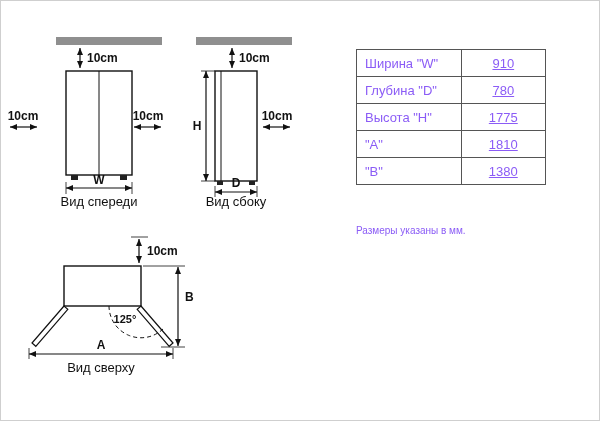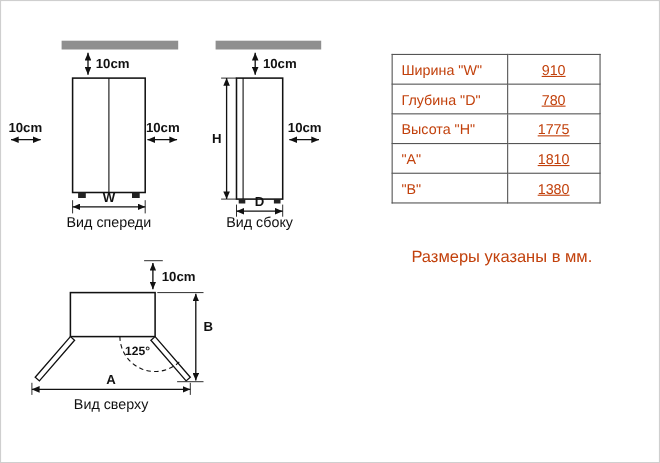--- a/index.html
+++ b/index.html
@@ -1,19 +1,19 @@
 <!DOCTYPE html>
 <html><head>
 <meta charset="utf-8">
 <style>
   html,body{margin:0;padding:0;background:#fff;}
   #stage{
     position:relative;width:600px;height:421px;background:#ffffff;
     border:1px solid #cfcfcf;box-sizing:border-box;overflow:hidden;
-    font-family:"Liberation Sans", sans-serif;color:#c2410c;
+    font-family:"Liberation Sans", sans-serif;color:#8b5cf6;
   }
   svg{position:absolute;left:0;top:0;}
   svg text{font-family:"Liberation Sans", sans-serif;fill:#111;}
   .dim{font-size:12px;font-weight:bold;}
   .dim-sm{font-size:11px;font-weight:bold;}
   .cap{font-size:13px;font-weight:500;}
   .outline{fill:#ffffff;stroke:#111;stroke-width:1.4;}
   .thin{stroke:#111;stroke-width:1;fill:none;}
   .hair{stroke:#111;stroke-width:0.8;fill:none;}
   .arrow{stroke:#111;stroke-width:1.2;fill:none;}
@@ -24,21 +24,21 @@
 
   #dim-table{
     position:absolute;left:355px;top:48px;width:190px;
     border-collapse:collapse;font-size:13px;
   }
   #dim-table td{
     border:1px solid #555;height:27px;padding:0 8px;box-sizing:border-box;
   }
   #dim-table td.lbl{width:105px;text-align:left;}
   #dim-table td.val{width:85px;text-align:center;padding:0;text-decoration:underline;}
-  #note{position:absolute;left:373px;top:224px;font-size:15px;}
+  #note{position:absolute;left:355px;top:224px;font-size:10px;}
 </style>
 </head>
 <body>
 
 <div id="stage">
 
   <svg width="345" height="400" viewBox="0 0 345 400">
     <defs>
       <marker id="ah" markerUnits="userSpaceOnUse" markerWidth="7" markerHeight="6" refX="7" refY="3" orient="auto-start-reverse">
         <path d="M0,0 L7,3 L0,6 Z" fill="#111"></path>

